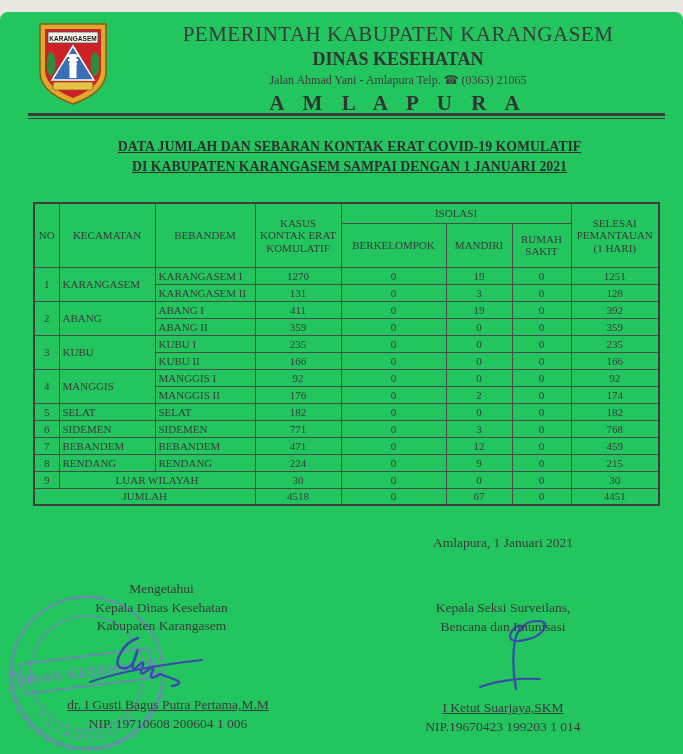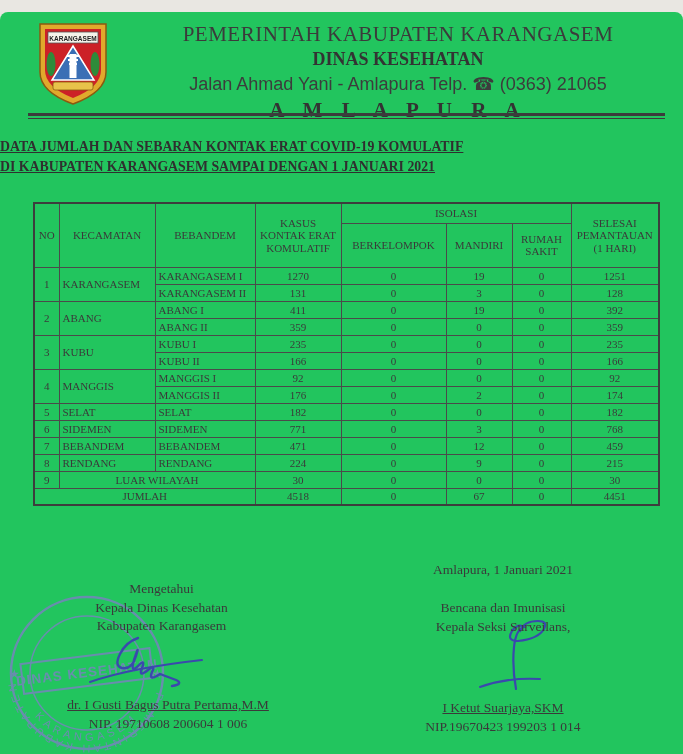--- a/index.html
+++ b/index.html
@@ -7,44 +7,44 @@
   body { font-family:"Liberation Serif", serif; color:#333; }
   .page {
     position:relative; width:683px; height:754px;
     background:#22c55e; overflow:hidden; margin:12px auto;border-radius:8px;
   }
   
   .logo { position:absolute; left:36px; top:8px; width:74px; height:88px; }
   .header-text { position:absolute; left:128px; top:10px; width:540px; text-align:center; }
   .h-line1 { font-size:21px; letter-spacing:0.5px; color:#3b3b3b; }
   .h-line2 { font-size:18px; font-weight:bold; margin-top:2px; color:#333; }
-  .h-line3 { font-family:Liberation Sans, sans-serif; font-size:18px; margin-top:3px; color:#3c3c3c; }
+  .h-line3 { font-family:Liberation Serif, serif; font-size:12px; margin-top:3px; color:#3c3c3c; }
   .h-line4 { font-size:21px; font-weight:bold; letter-spacing:7px; margin-top:3px; color:#333; }
   .double-rule { position:absolute; top:101px; left:28px; right:18px; height:6px;
     border-top:3px solid #3c3c3c; border-bottom:1px solid #3c3c3c; }
   
-  .doc-title { position:absolute; top:125px; left:0; width:683px; 
-    font-size:13.8px; font-weight:bold; line-height:20px; color:#2f2f2f; }
+  .doc-title { position:absolute; top:125px; left:0; width:683px; text-align:center;
+    font-size:13.8px; font-weight:bold; line-height:20px; color:#2f2f2f;padding-left:16px; }
   .doc-title div { text-decoration:underline; }
   
   .tbl-wrap { position:absolute; top:190px; left:33px; }
   table { border-collapse:collapse; table-layout:fixed; }
   th, td { border:1.6px solid #4a4a4a; font-size:11px; color:#3a3a3a;
     padding:0 3px; overflow:hidden; white-space:nowrap; }
   th { font-weight:normal; text-align:center; line-height:12.5px; white-space:normal; }
   thead tr.sub th { height:44px; }
   thead tr.top th { height:20px; }
   td { height:17px; }
   td.num { text-align:center; }
   td.txt { text-align:left; }
   td.ctr { text-align:center; }
   table { border:2px solid #3d3d3d; }
   
   .sig-text { position:absolute; text-align:center; font-size:13.5px; line-height:18.5px; color:#3a3a3a; }
-  .date-line { left:348px; top:549px; width:310px; }
+  .date-line { left:348px; top:522px; width:310px; }
   .left-head { left:44px; top:568px; width:235px; }
   .right-head { left:348px; top:587px; width:310px; }
   .left-name { left:34px; top:684px; width:268px; }
   .right-name { left:348px; top:687px; width:310px; }
   .sig-name { text-decoration:underline; }
   .stamp { position:absolute; left:-8px; top:568px; width:190px; height:186px; opacity:0.8; }
   .sig-ink { position:absolute; pointer-events:none; }
   .sig-ink.left { left:80px; top:608px; width:130px; height:80px; }
   .sig-ink.right { left:468px; top:605px; width:110px; height:85px; }
 </style>
@@ -275,22 +275,22 @@
 
   <div class="sig-text date-line">Amlapura, 1 Januari 2021</div>
 
   <div class="sig-text left-head">
     <div>Mengetahui</div>
     <div>Kepala Dinas Kesehatan</div>
     <div>Kabupaten Karangasem</div>
   </div>
 
   <div class="sig-text right-head">
+    <div>Kepala Seksi Surveilans,</div>
     <div>Bencana dan Imunisasi</div>
-    <div>Kepala Seksi Surveilans,</div>
   </div>
 
   <div class="sig-text left-name">
     <div class="sig-name">dr. I Gusti Bagus Putra Pertama,M.M</div>
     <div>NIP. 19710608 200604 1 006</div>
   </div>
 
   <div class="sig-text right-name">
     <div class="sig-name">I Ketut Suarjaya,SKM</div>
     <div>NIP.19670423 199203 1 014</div>

